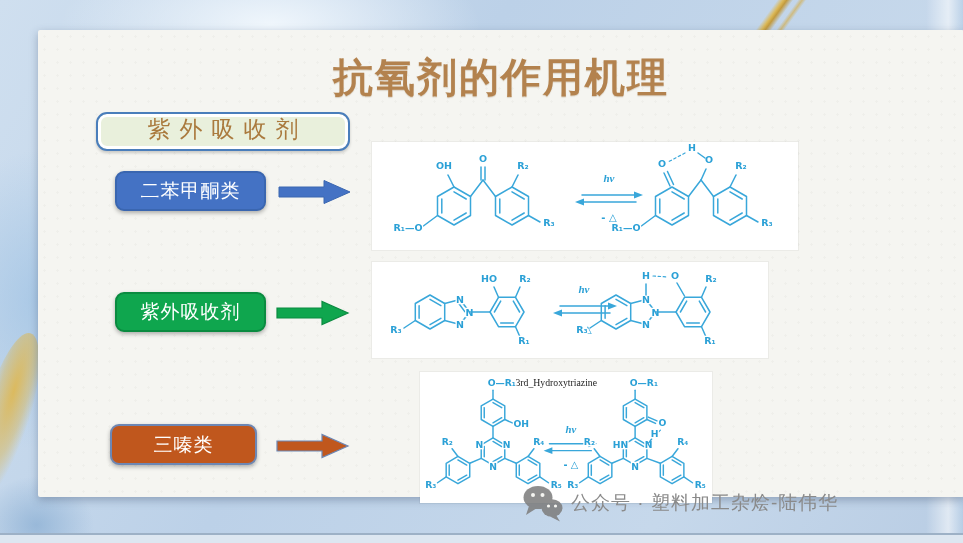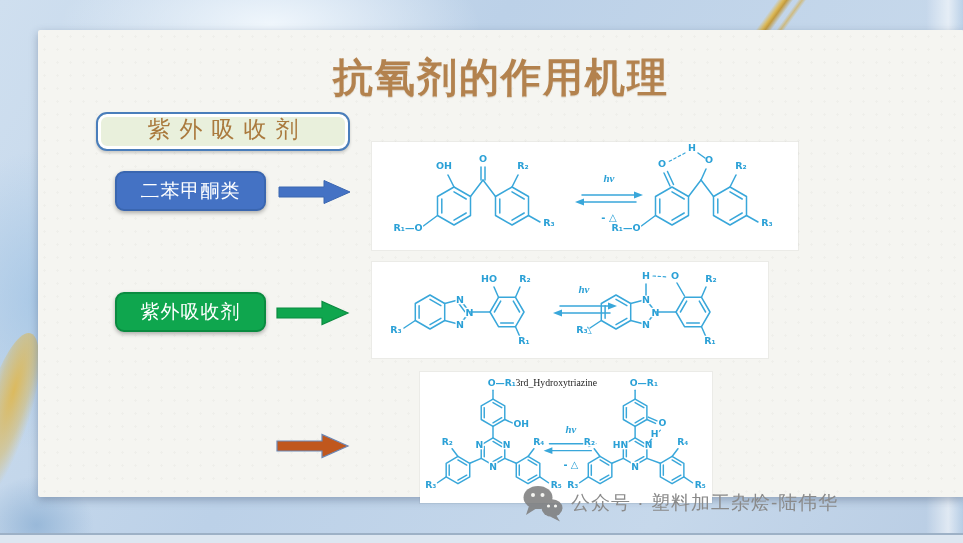--- a/index.html
+++ b/index.html
@@ -235,20 +235,23 @@
           <line x1="329.5" y1="35.3" x2="334" y2="25"></line>
           <text x="339" y="20">R₂</text>
           <line x1="329.5" y1="64.7" x2="334" y2="75"></line>
           <text x="338" y="82">R₁</text>
           <line x1="229.3" y1="58.5" x2="218" y2="66"></line>
           <text x="210" y="71">R₃</text>
         </g>
       </svg>
     </div>
 
+    <div class="btn btn3">
+      <span>三嗪类</span>
+    </div>
     <svg class="arrow arrow3" viewBox="0 0 74 26">
       <polygon points="1,8 46,8 46,1.5 72,13 46,24.5 46,18 1,18" fill="#c0571d" stroke="#6d87b4" stroke-width="1.2"></polygon>
     </svg>
     <div class="struct struct3">
       <svg class="chem" viewBox="0 0 300 131">
         <text class="ttl" x="140" y="13">3rd_Hydroxytriazine</text>
         <g>
           <g>
               <polygon points="75.0,26.0 87.1,33.0 87.1,47.0 75.0,54.0 62.9,47.0 62.9,33.0"></polygon>
               <line x1="75.0" y1="29.6" x2="84.0" y2="34.8"></line>

